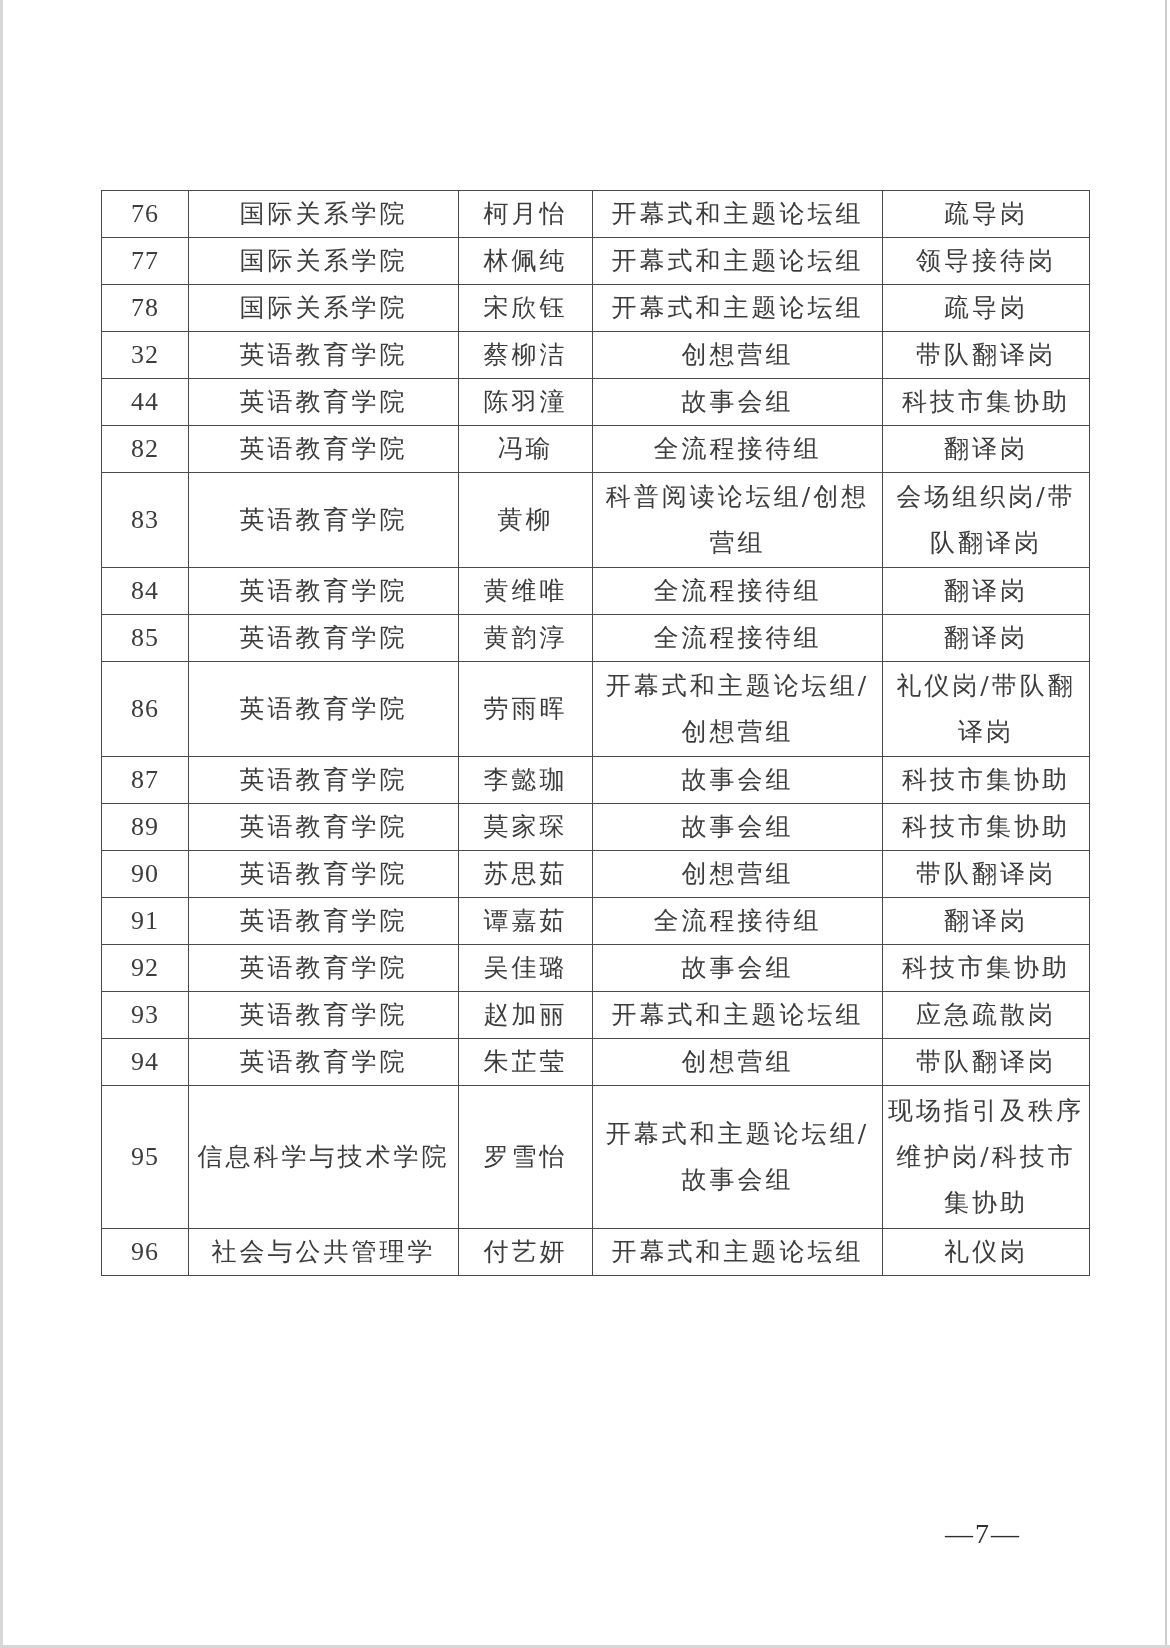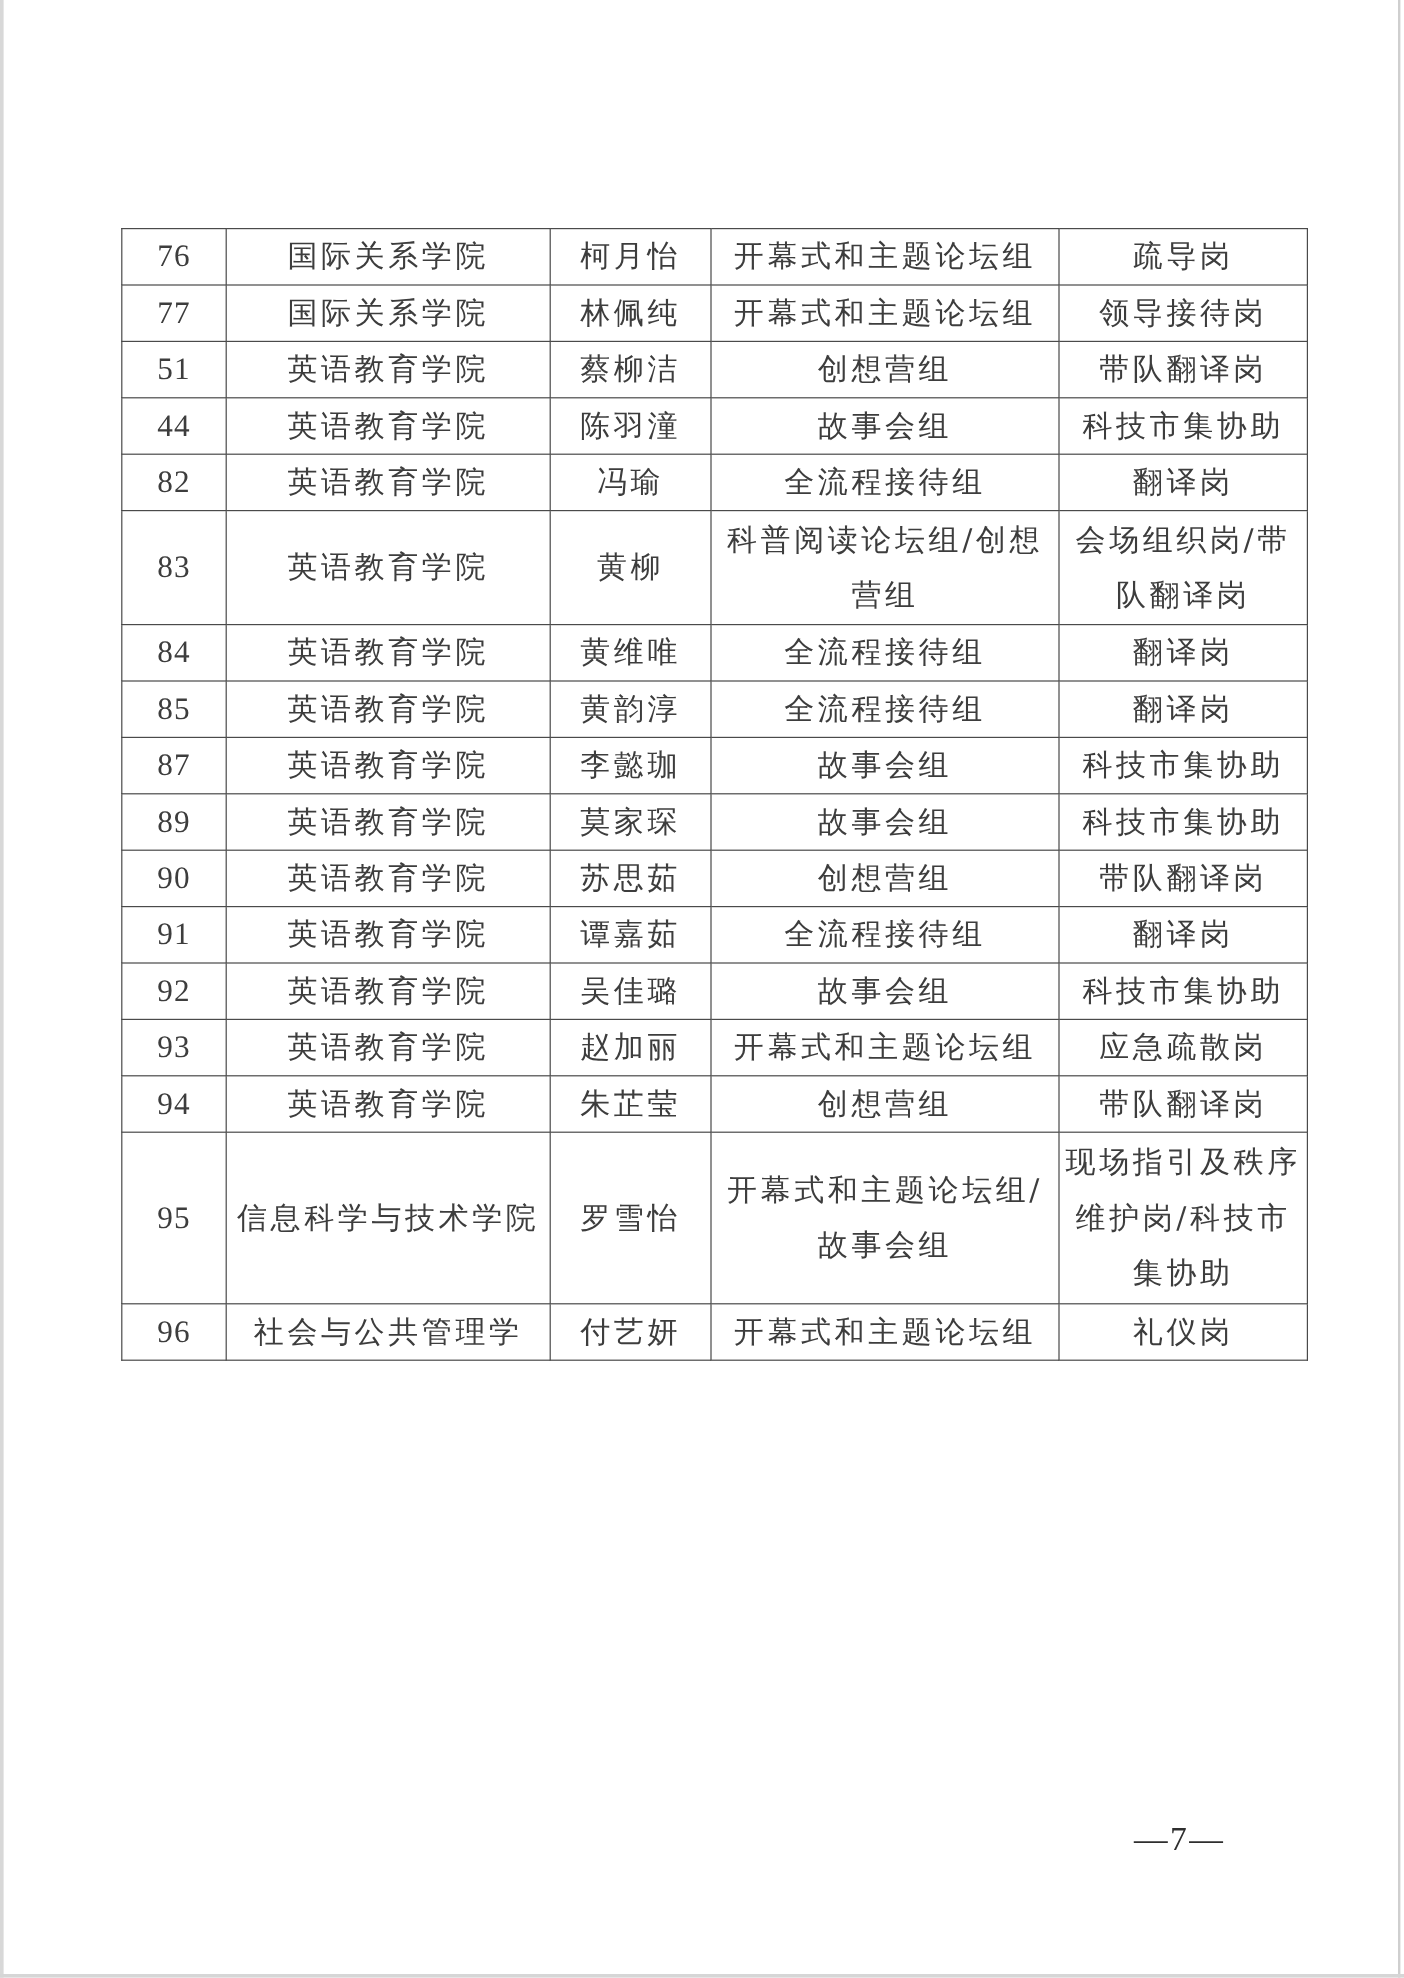--- a/index.html
+++ b/index.html
@@ -89,21 +89,28 @@
     <td>疏导岗</td>
   </tr>
       <tr>
     <td class="num">77</td>
     <td>国际关系学院</td>
     <td>林佩纯</td>
     <td>开幕式和主题论坛组</td>
     <td>领导接待岗</td>
   </tr>
       <tr>
-    <td class="num">51</td>
+    <td class="num">78</td>
+    <td>国际关系学院</td>
+    <td>宋欣钰</td>
+    <td>开幕式和主题论坛组</td>
+    <td>疏导岗</td>
+  </tr>
+      <tr>
+    <td class="num">32</td>
     <td>英语教育学院</td>
     <td>蔡柳洁</td>
     <td>创想营组</td>
     <td>带队翻译岗</td>
   </tr>
       <tr>
     <td class="num">44</td>
     <td>英语教育学院</td>
     <td>陈羽潼</td>
     <td>故事会组</td>
@@ -129,20 +136,27 @@
     <td>黄维唯</td>
     <td>全流程接待组</td>
     <td>翻译岗</td>
   </tr>
       <tr>
     <td class="num">85</td>
     <td>英语教育学院</td>
     <td>黄韵淳</td>
     <td>全流程接待组</td>
     <td>翻译岗</td>
+  </tr>
+      <tr class="h2">
+    <td class="num">86</td>
+    <td>英语教育学院</td>
+    <td>劳雨晖</td>
+    <td>开幕式和主题论坛组/创想营组</td>
+    <td>礼仪岗/带队翻译岗</td>
   </tr>
       <tr>
     <td class="num">87</td>
     <td>英语教育学院</td>
     <td>李懿珈</td>
     <td>故事会组</td>
     <td>科技市集协助</td>
   </tr>
       <tr>
     <td class="num">89</td>

